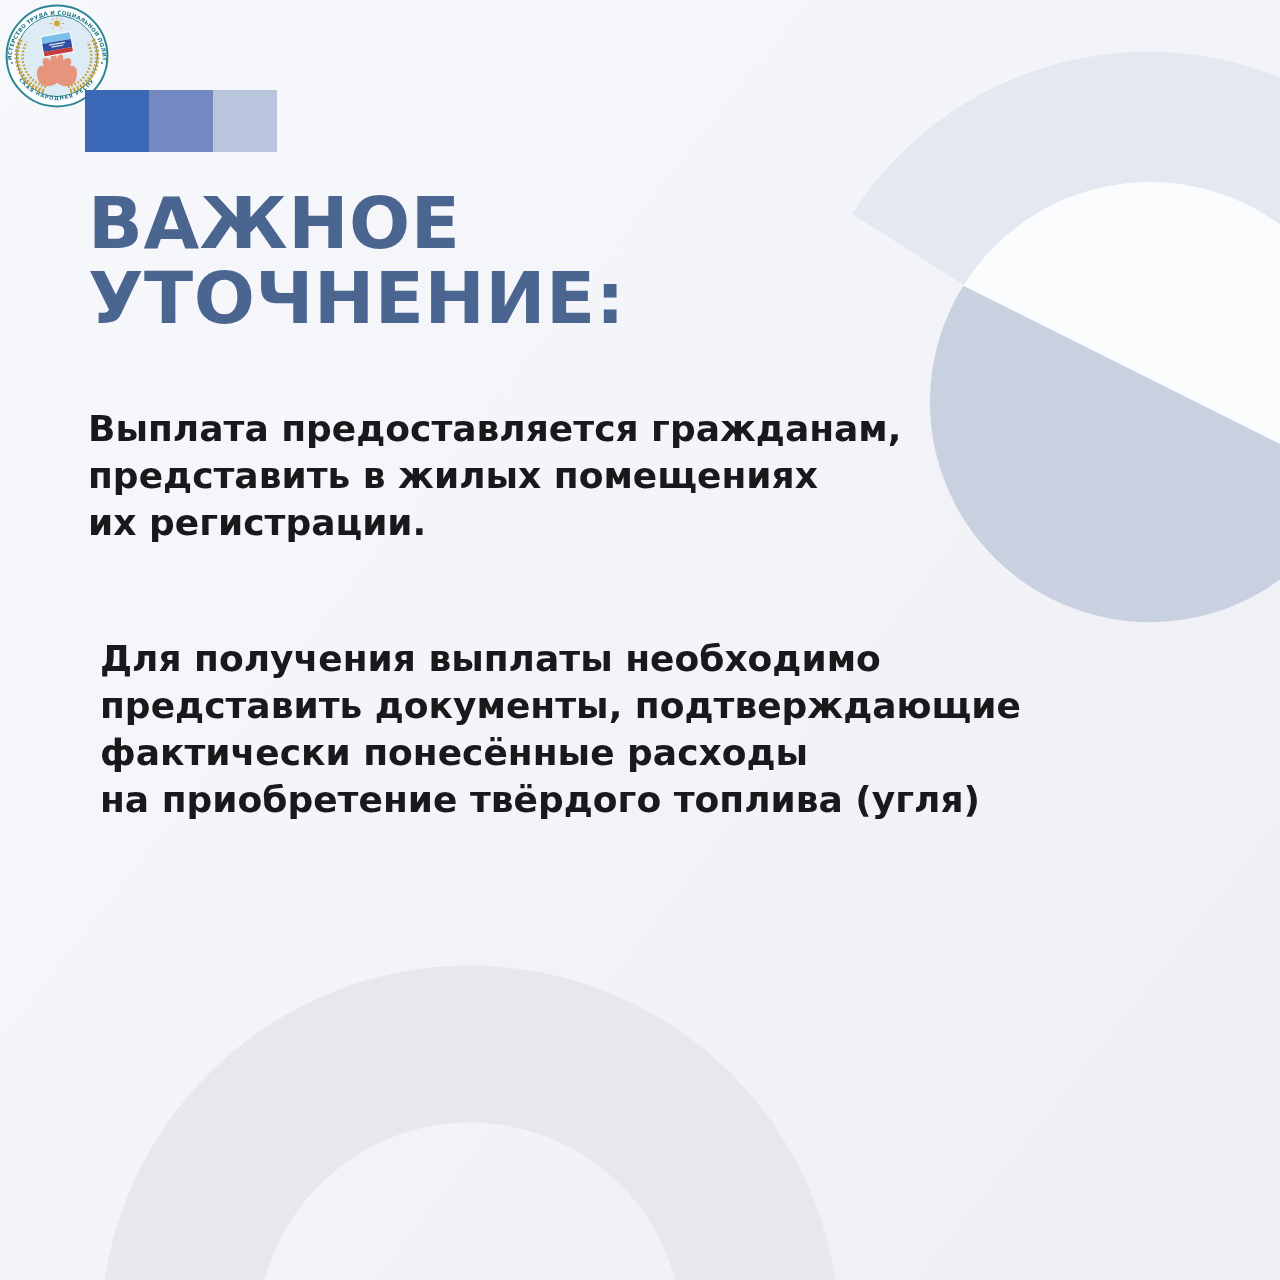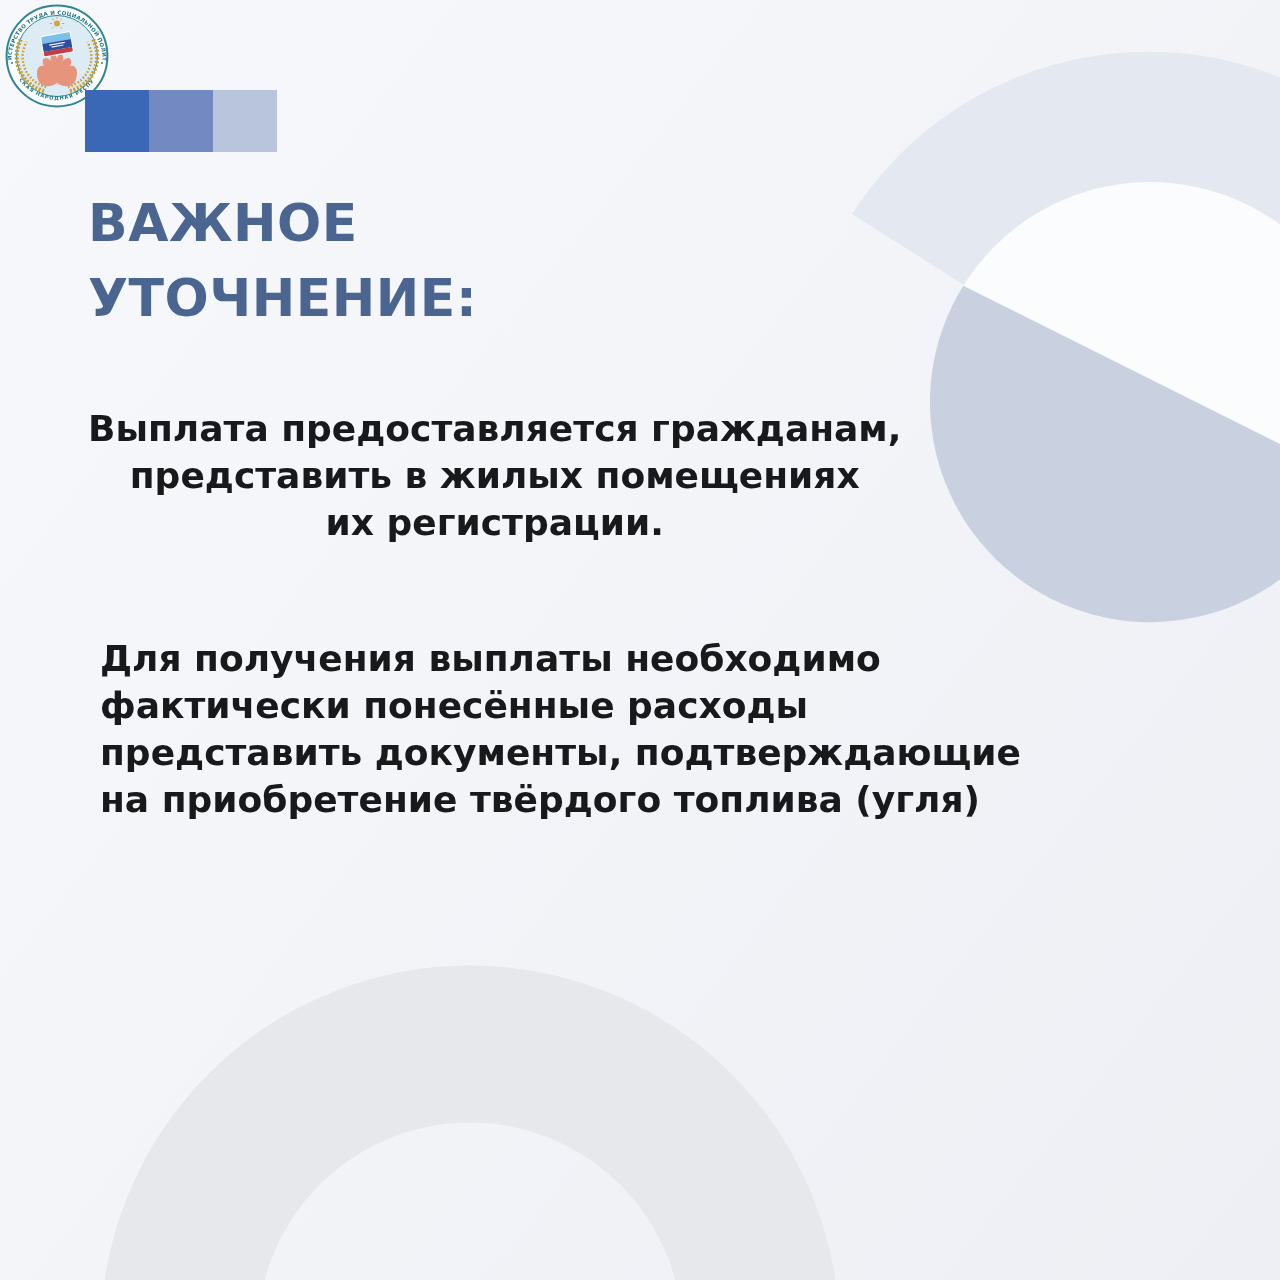--- a/index.html
+++ b/index.html
@@ -10,28 +10,28 @@
   }
   .decor{position:absolute;left:0;top:0;width:1280px;height:1280px;}
   .logo{position:absolute;left:4px;top:3px;width:106px;height:106px;}
   .squares{position:absolute;left:85px;top:90px;display:flex;}
   .sq{width:64px;height:62px;}
   .sq1{background:#3a68b6;}
   .sq2{background:#7289c1;}
   .sq3{background:#b9c4dd;}
   .title{
     position:absolute;left:88px;top:186px;margin:0;
-    font-size:52px;line-height:75px;font-weight:bold;color:#4b6591;
+    font-size:72px;line-height:75px;font-weight:bold;color:#4b6591;
     letter-spacing:0.5px;
   }
   .para{
     position:absolute;left:88px;margin:0;
     font-size:36px;line-height:47px;font-weight:bold;color:#18191b;
   }
-  .p1{top:405px;text-align:center;}
+  .p1{top:405px;}
   .p2{top:635px;margin-left:12px;}
   .arc-caption{font-size:5.4px;font-weight:bold;fill:#1d7380;letter-spacing:0.25px;}
   .arc-caption-bottom{font-size:5px;font-weight:bold;fill:#1d7380;letter-spacing:0.95px;}
 </style>
 </head>
 <body>
 
 <div class="canvas">
 
   <svg class="decor" viewBox="0 0 1280 1280" aria-hidden="true">
@@ -105,18 +105,18 @@
   </h1>
 
   <div class="para p1">
     <div>Выплата предоставляется гражданам,</div>
     <div>представить в жилых помещениях</div>
     <div>их регистрации.</div>
   </div>
 
   <div class="para p2">
     <div>Для получения выплаты необходимо</div>
+    <div>представить документы, подтверждающие</div>
     <div>фактически понесённые расходы</div>
-    <div>представить документы, подтверждающие</div>
     <div>на приобретение твёрдого топлива (угля)</div>
   </div>
 
 </div>
 
 </body></html>

